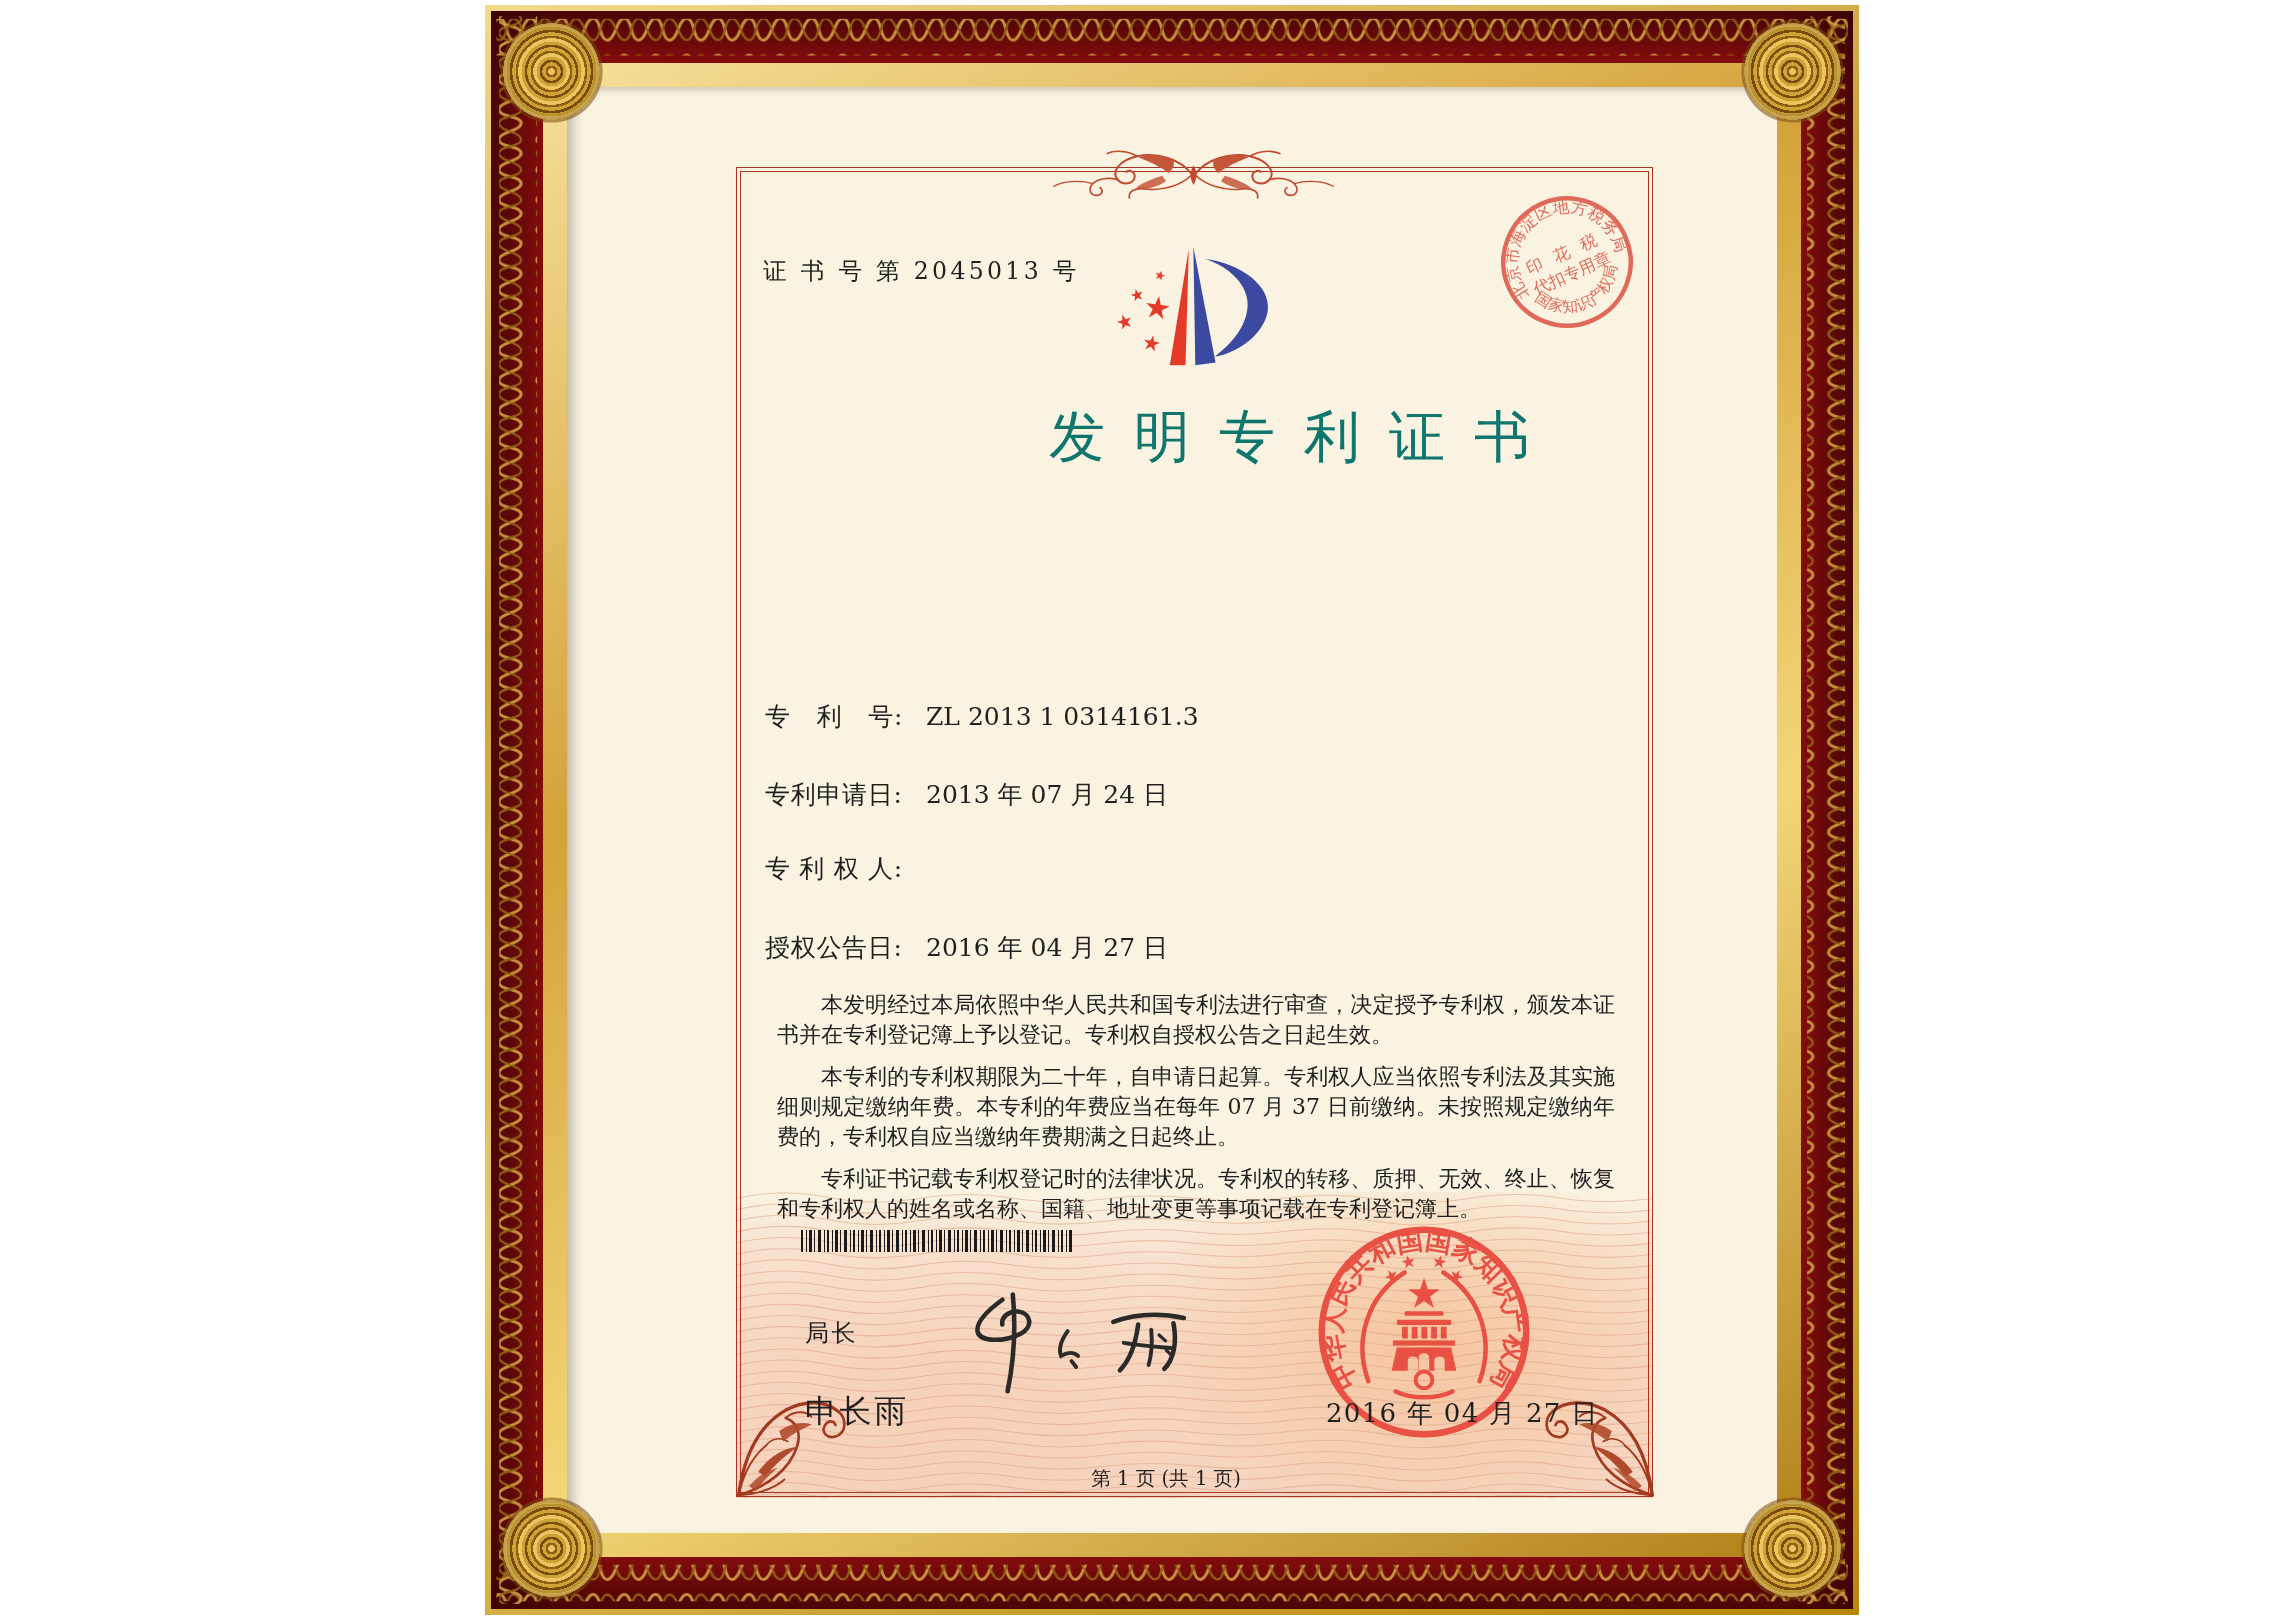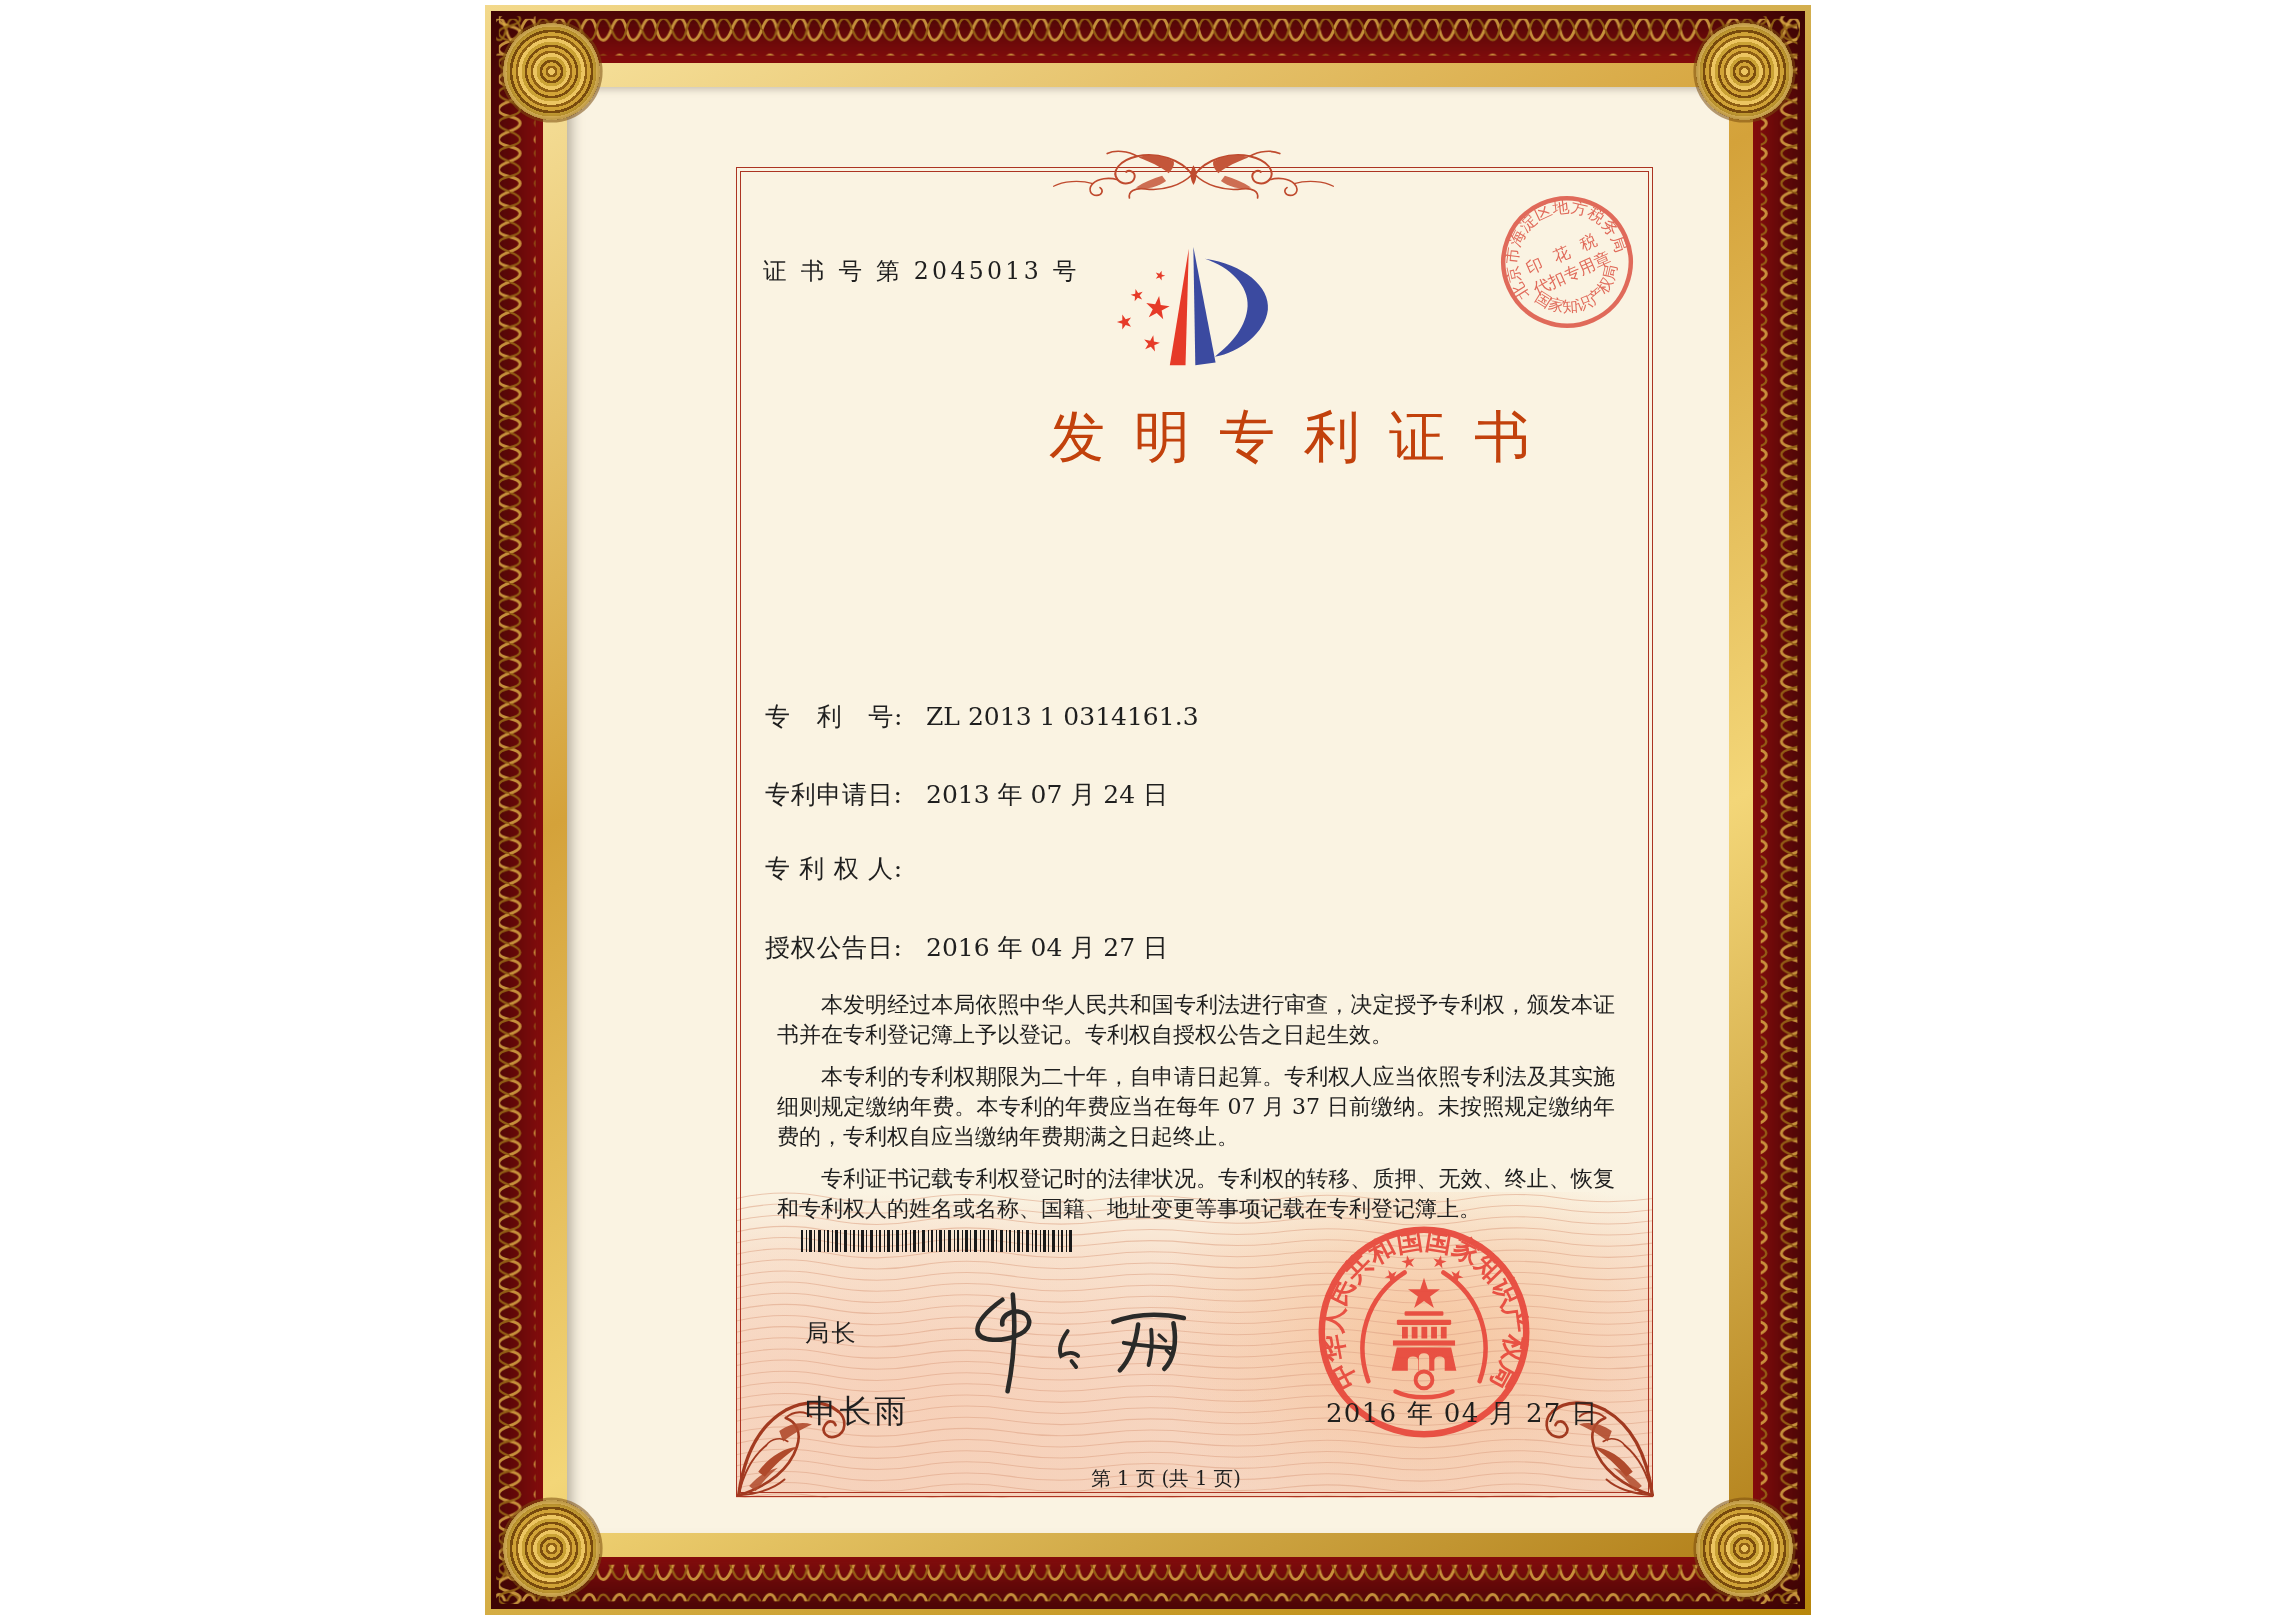--- a/index.html
+++ b/index.html
@@ -2,21 +2,21 @@
 <html style="font-size:10.5px"><head>
 <meta charset="utf-8">
 <style>
   html,body{margin:0;padding:0;}
   .page{position:relative;width:2295px;height:1623px;background:#ffffff;overflow:hidden;
         font-family:"DejaVu Serif","Liberation Serif",serif;color:#1f1f1f;}
 
   
   .certificate{position:absolute;left:485px;top:5.2px;width:1326px;height:1610px;
 0        background:linear-gradient(160deg,#f3d98b,#caa23c 30%,#e9c96e 60%,#b8860b);}
-  .certificate{background:linear-gradient(160deg,#f3d98b,#caa23c 30%,#e9c96e 60%,#b8860b);}
+  .certificate{background:linear-gradient(160deg,#f3d98b,#caa23c 30%,#e9c96e 60%,#b8860b);padding-left:48px;}
   .band{position:absolute;inset:5.9px;background:#a31010;
         box-shadow:inset 0 0 72px 31px rgba(45,3,3,.92);}
   .ropesvg{position:absolute;inset:0;width:100%;height:100%;}
   .goldinner{position:absolute;inset:58px;
         background:linear-gradient(150deg,#f6e09a,#d4a23a 35%,#f3d678 65%,#b2801a);
         border-radius:2px;}
   .knot{position:absolute;width:97px;height:97px;border-radius:50%;z-index:4;
         background:repeating-radial-gradient(circle at 50% 50%,#ecc561 0 3.3px,#8f5f14 3.3px 5.9px,#d2a437 5.9px 9.2px,#7a4c0e 9.2px 11.8px,#caa235 11.8px 15px);
         box-shadow:0 0 0 2.6px rgba(122,76,14,.55), inset 0 0 10.5px rgba(60,30,0,.55);}
   .knot.tl{left:18.3px;top:18.3px;} .knot.tr{right:18.3px;top:18.3px;}
@@ -46,21 +46,21 @@
   .corner-fl.br{left:957px;top:1260px;}
   .corner-fl.bl{left:169px;top:1260px;}
 
   
   .certno{position:absolute;left:196px;top:168px;font-size:23.6px;letter-spacing:3.3px;
         white-space:pre;z-index:3;}
   .stamp{position:absolute;left:930px;top:105px;width:140px;height:140px;z-index:3;}
   .stamp text{font-family:"DejaVu Serif","Liberation Serif",serif;}
   .logo{position:absolute;left:545px;top:154px;width:164px;height:134px;z-index:3;}
   .title{position:absolute;left:169px;top:313px;width:1107px;text-align:center;
-        font-size:56px;letter-spacing:29px;text-indent:29px;color:#c2410c;z-index:3;}
+        font-size:56px;letter-spacing:29px;text-indent:29px;color:#0f766e;z-index:3;}
 
   .frow{position:absolute;left:198px;font-size:25px;line-height:31px;z-index:3;}
   .flabel{position:absolute;left:0;top:0;white-space:pre;letter-spacing:0.7px;}
   .fvalue{display:block;margin-left:161px;}
   .vline{display:block;white-space:pre;}
 
   .paras{position:absolute;left:198px;top:891px;width:862px;font-size:22px;
         line-height:30px;z-index:3;text-align:justify;}
   .paras p{margin:12px;text-indent:2em;}
   .paras p + p{margin-top:3.3px;}

